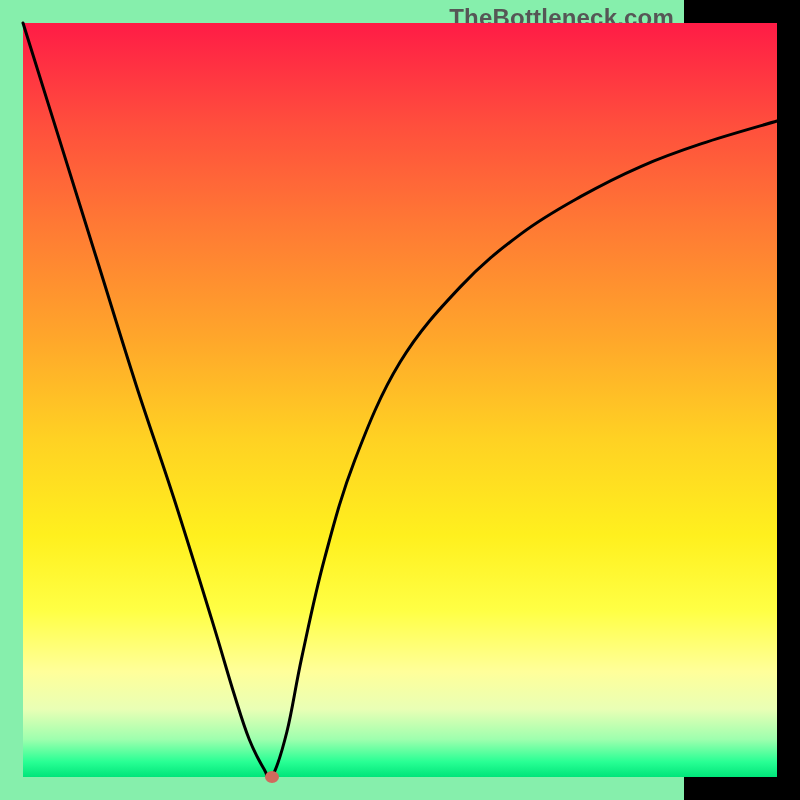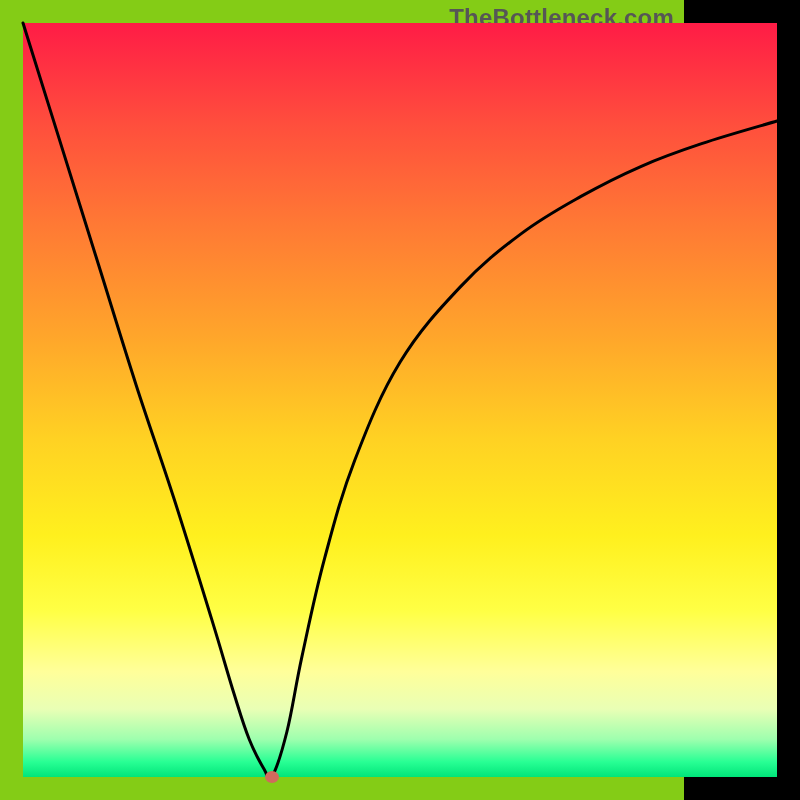--- a/index.html
+++ b/index.html
@@ -1,21 +1,21 @@
 <!DOCTYPE html>
 <html><head>
 <meta charset="utf-8">
 <style>
   * { margin: 0; padding: 0; box-sizing: border-box; }
   html, body { width: 800px; height: 800px; overflow: hidden; background: #000; }
   .stage {
     position: relative;
     width: 684px;
     height: 800px;
-    background: #84cc16;
+    background: #86efac;
   }
   .watermark {
     position: absolute;
     top: 4px;
     right: 10px;
     font-family: Arial, Helvetica, sans-serif;
     font-size: 24px;
     font-weight: 600;
     color: #565656;
     letter-spacing: 0.2px;

